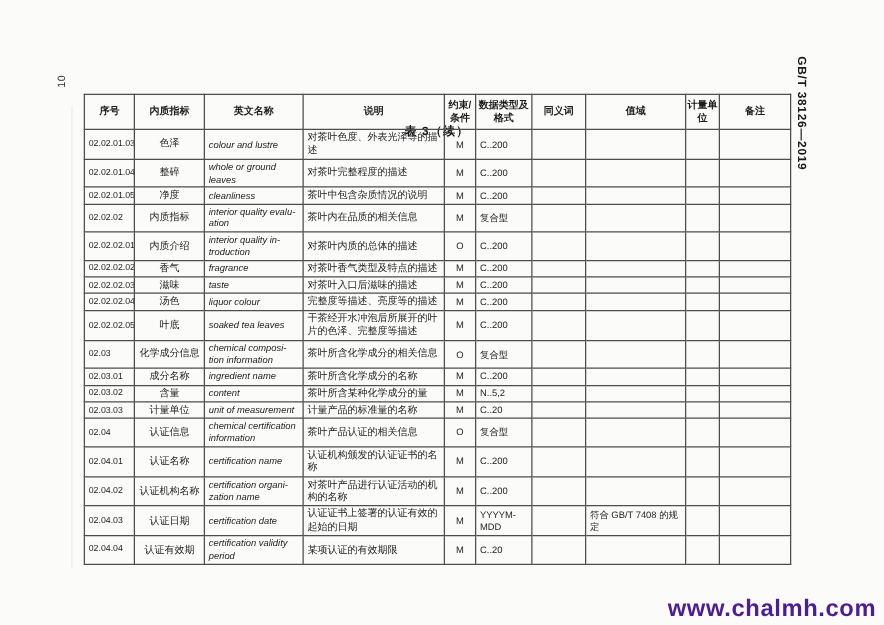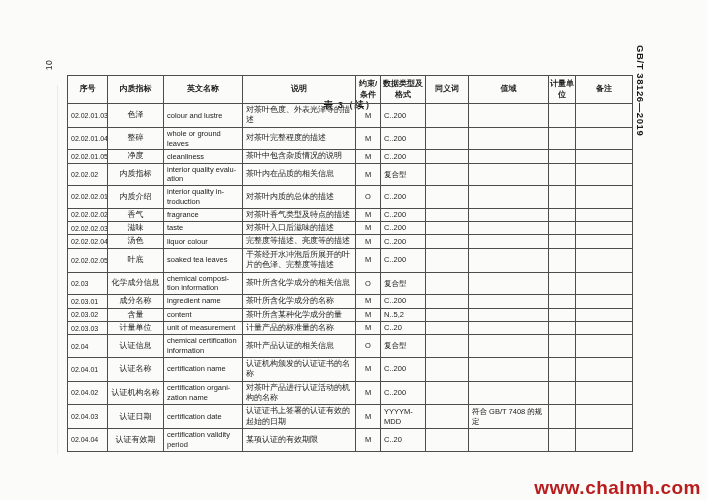--- a/index.html
+++ b/index.html
@@ -50,30 +50,30 @@
     color:#1c1c1c;
     line-height:1.3;
   }
   .data-table thead th{
     font-size:8px;font-weight:bold;text-align:center;
     height:25px;padding:1px 1px;
     word-break:break-all;
   }
   .c-seq{font-size:7px;text-align:left;letter-spacing:0;}
   .c-cn{font-size:8px;text-align:center;word-break:break-all;}
-  .c-en{font-size:7.5px;text-align:left;overflow-wrap:break-word;}
+  .c-en{font-size:7.5px;text-align:left;overflow-wrap:break-word;font-style:italic;}
   .c-desc{font-size:8px;text-align:left;word-break:break-all;}
   .c-constraint{font-size:7.5px;text-align:center;}
   .c-type{font-size:7.5px;text-align:left;overflow-wrap:break-word;}
   .c-syn,.c-note{font-size:7.5px;text-align:left;}
   .c-range{font-size:7.5px;text-align:left;word-break:break-all;}
   .c-unit{font-size:7.5px;text-align:center;word-break:break-all;}
   .watermark{
     position:absolute;right:6px;bottom:1px;
-    font-size:19px;font-weight:bold;color:#b91c1c;
+    font-size:19px;font-weight:bold;color:#4c1d95;
     letter-spacing:0.5px;
   }
 </style>
 </head>
 <body>
 
 <div class="fold-line"></div>
 
 <span class="page-number">10</span>
 

